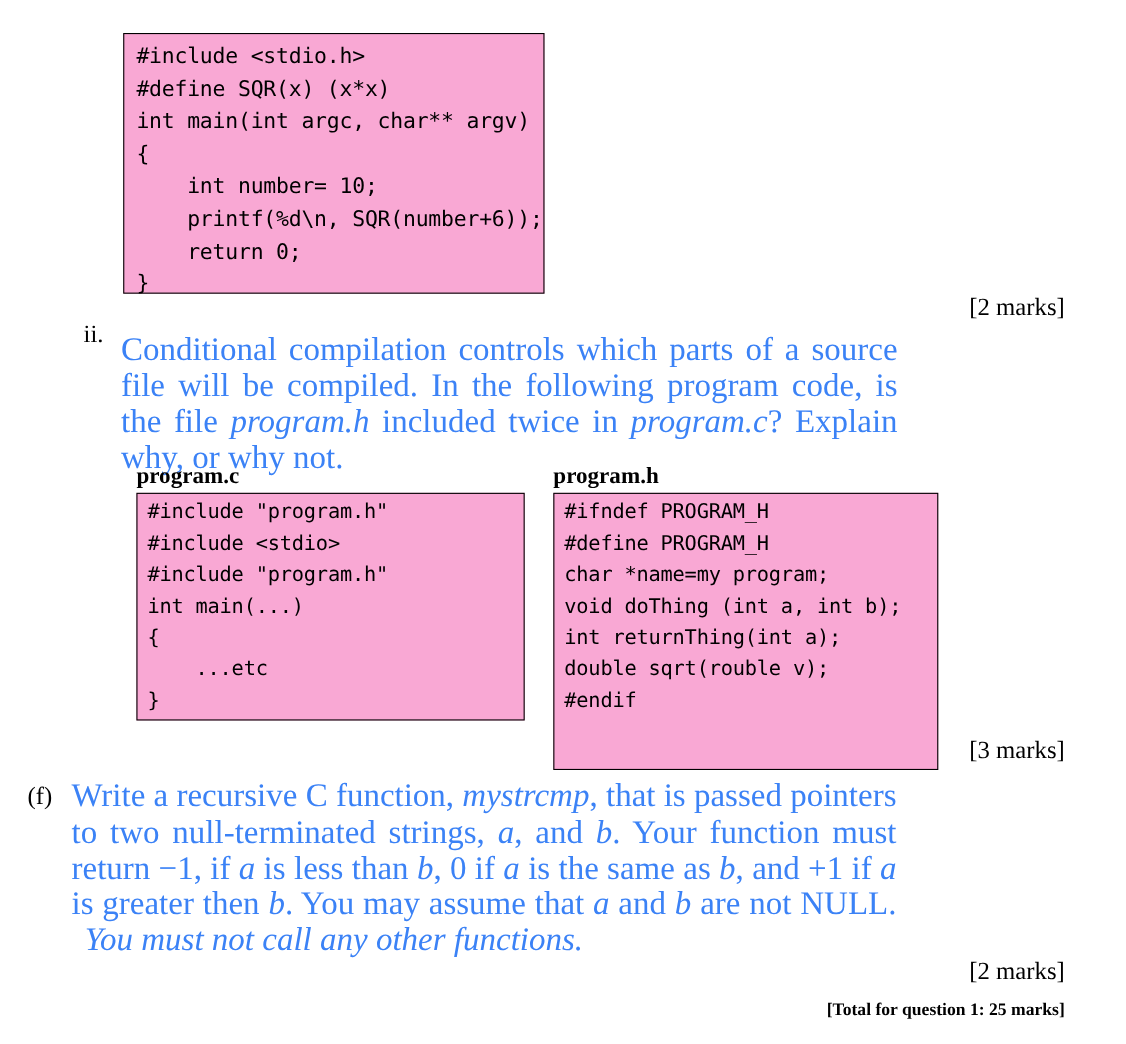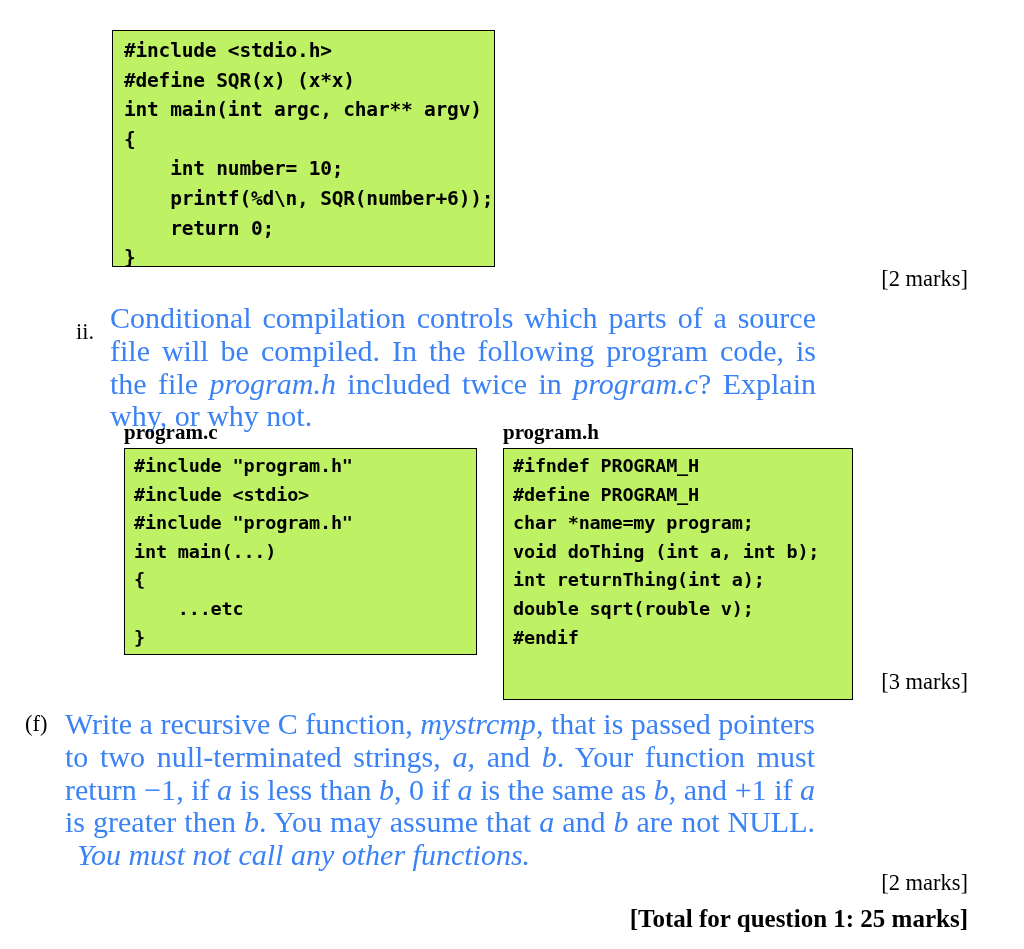--- a/index.html
+++ b/index.html
@@ -23,23 +23,22 @@
   }
   .em {
     font-style: italic;
     margin-left: 12px;
   }
 
   
   .codebox {
     position: absolute;
     border: 1.5px solid #000000;
-    background: #bef264;
+    background: #f9a8d4;
     box-sizing: border-box;
-    font-weight: bold;
   }
   .codebox pre {
     margin: 0;
     font-family: "DejaVu Sans Mono", "Liberation Mono", monospace;
     font-size: 19px;
     line-height: 29.4px;
     white-space: pre;
     color: #000000;
     letter-spacing: -0.2px;
   }
@@ -93,21 +92,21 @@
     text-align: justify;
     color: #3b82f6;
   }
   .marker {
     position: absolute;
     font-size: 22.5px;
     line-height: 32.8px;
     color: #000000;
   }
 
-  #marker-ii   { left: 76px;  top: 316px; }
+  #marker-ii   { left: 76px;  top: 288px; }
   #para-ii     { left: 110px; top: 302px; width: 706px; }
 
   #marker-f    { left: 25px;  top: 708px; }
   #para-f      { left: 65px;  top: 708px; width: 750px; }
 
   
   .marks {
     position: absolute;
     font-size: 22.5px;
     line-height: 26px;
@@ -116,21 +115,21 @@
   }
   #marks-2 { left: 600px; top: 266px; width: 368px; text-align: right; }
   #marks-3 { left: 600px; top: 669px; width: 368px; }
   #marks-6 { left: 600px; top: 870px; width: 368px; }
   #marks-total {
     position: absolute;
     left: 400px;
     top: 906px;
     width: 568px;
     text-align: right;
-    font-size: 25px;
+    font-size: 16px;
     line-height: 26px;
     font-weight: bold;
     color: #000000;
   }
 </style>
 </head>
 <body>
 
 <div class="codebox" id="code-box-main">
   <pre>#include &lt;stdio.h&gt;

